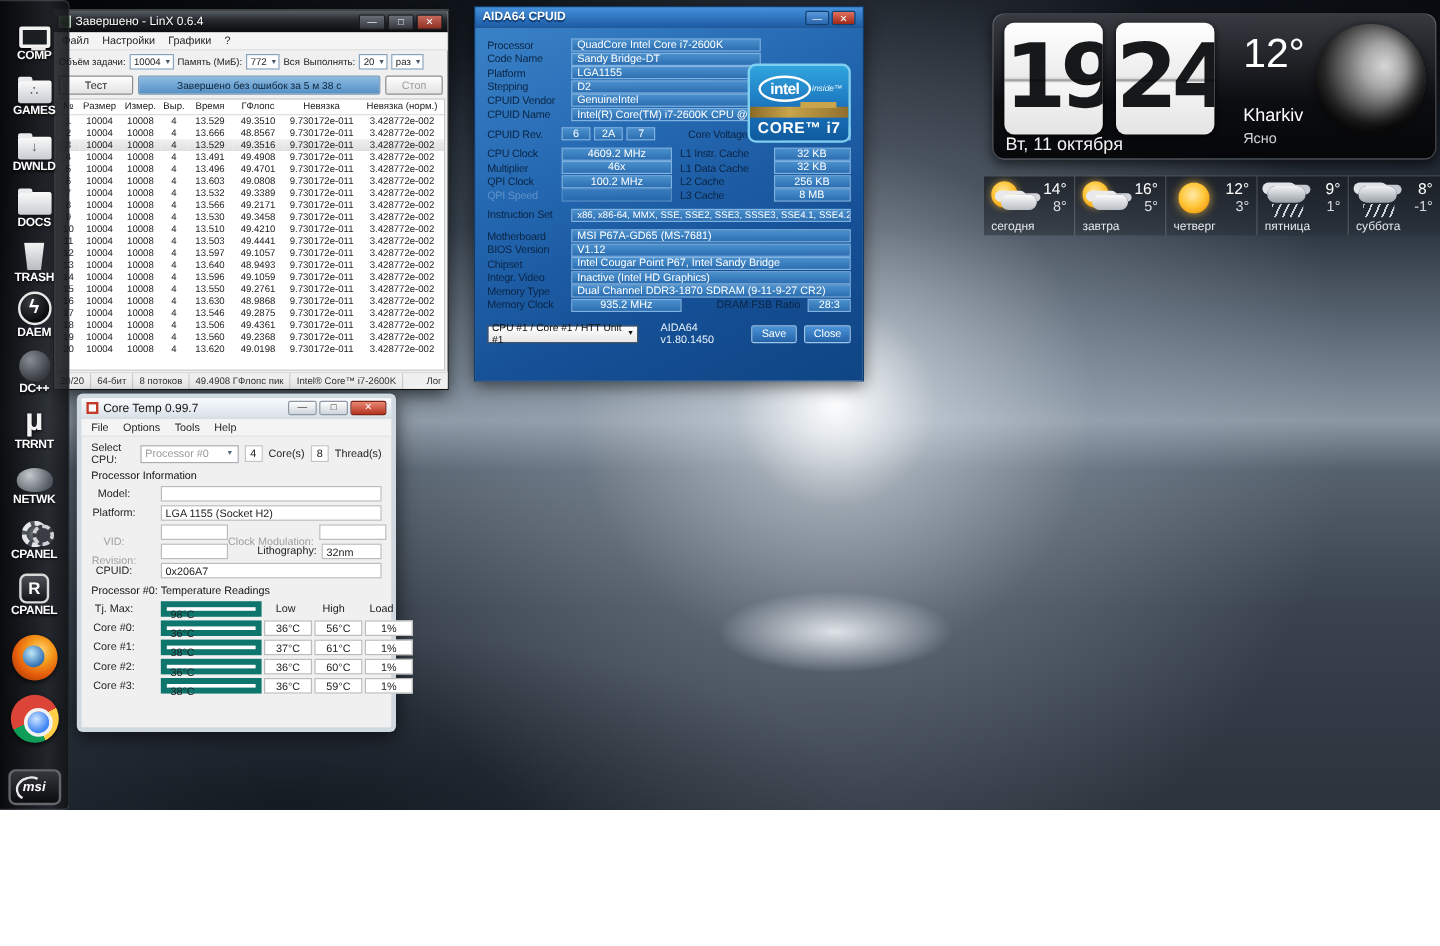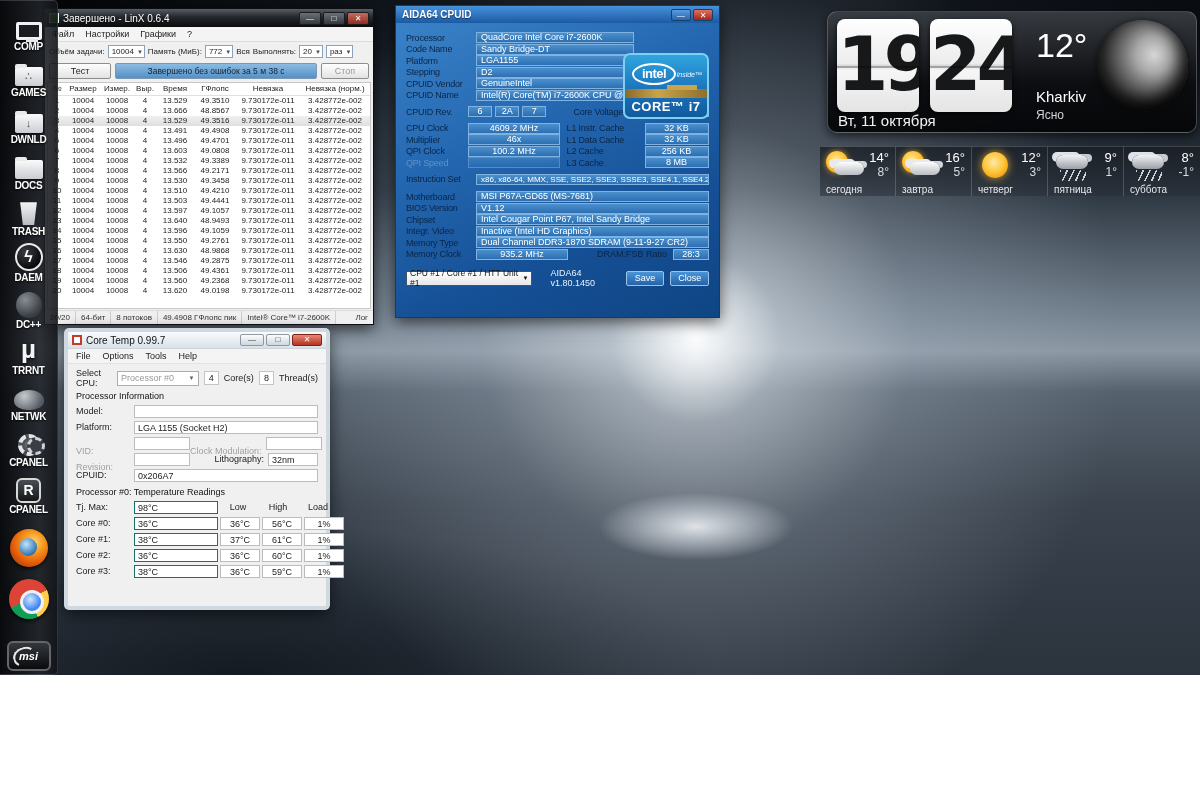--- a/index.html
+++ b/index.html
@@ -128,29 +128,29 @@
 .ct-btn { width:24px; height:12px; margin-left:2px; border:1px solid #8d98a2; border-radius:2px; background:linear-gradient(#fdfdfd,#cfd6dc); font-size:8px; line-height:10px; text-align:center; color:#333; cursor:pointer; }
 .ct-btn.close { background:linear-gradient(#e98875,#b43420); color:#fff; border-color:#7d2417; width:30px; }
 .ct-menubar { height:15px; flex:none; display:flex; align-items:center; gap:12px; padding:0 8px; font-size:9px; color:#222; background:#f4f4f4; border-bottom:1px solid #e2e2e2; }
 .ct-body { flex:1; padding:5px 8px 3px; font-size:9px; color:#222; }
 .ct-selrow { display:flex; align-items:center; gap:5px; height:18px; }
 .ct-dd { width:108px; height:15px; background:#fff; border:1px solid #abadb3; color:#9a9a9a; display:flex; align-items:center; padding:0 3px; }
 .ct-dd .arr { margin-left:auto; font-size:6px; color:#567; }
 .ct-numbox { width:20px; height:14px; background:#fff; border:1px solid #c5c5c5; text-align:center; line-height:13px; }
 .ct-section { margin:4px 0 2px; color:#111; }
 .ctrow { display:flex; align-items:center; height:16px; }
-.ctlabel { width:58px; flex:none; text-align:left; padding-right:20px; white-space:nowrap; }
+.ctlabel { width:58px; flex:none; text-align:center; padding-right:20px; white-space:nowrap; }
 .ctlabel.dim, .dimtxt { color:#a0a0a0;margin-top:15px; }
 .ctfield { flex:1; height:13px; background:#fff; border:1px solid #bcbcbc; line-height:12px; padding:0 3px; white-space:nowrap; overflow:hidden; }
 .ctfield.w60 { flex:none; width:56px; }
 .ctfield.w50 { flex:none; width:50px; }
 .midlbl { text-align:right; padding-right:4px; flex:1; white-space:nowrap; }
 .tcol { flex:none; width:40px; text-align:center; }
 .tbox { flex:none; width:40px; height:13px; background:#fff; border:1px solid #bcbcbc; text-align:center; line-height:12px; margin-left:2px; }
-.tmain { flex:none; width:84px; height:13px; background:#fff; border:1px solid #0f766e; line-height:12px; padding:0 3px; }
+.tmain { flex:none; width:84px; height:13px; background:#fff; border:5px solid #0f766e; line-height:12px; padding:0 3px; }
 .tsp { flex:1; }
 
 
 .clockw { position:absolute; left:827px; top:11px; width:370px; height:122px; border-radius:10px;
   background:linear-gradient(180deg, rgba(58,62,68,0.92), rgba(12,13,16,0.95) 60%, rgba(5,6,8,0.97));
   border:1px solid rgba(130,135,142,0.5); box-shadow:0 3px 10px rgba(0,0,0,0.6); z-index:3; }
 .flipcard { position:absolute; top:7px; width:82px; height:93px; border-radius:8px;
   background:linear-gradient(#ffffff 0%, #ececec 48%, #d8d8d8 50%, #f6f6f6 55%, #e4e4e4 100%);
   box-shadow:0 2px 5px rgba(0,0,0,0.8); text-align:center; font-family:"DejaVu Sans", sans-serif;
   font-size:74px; font-weight:bold; color:#17181a; line-height:90px; letter-spacing:-5px; overflow:hidden; }

